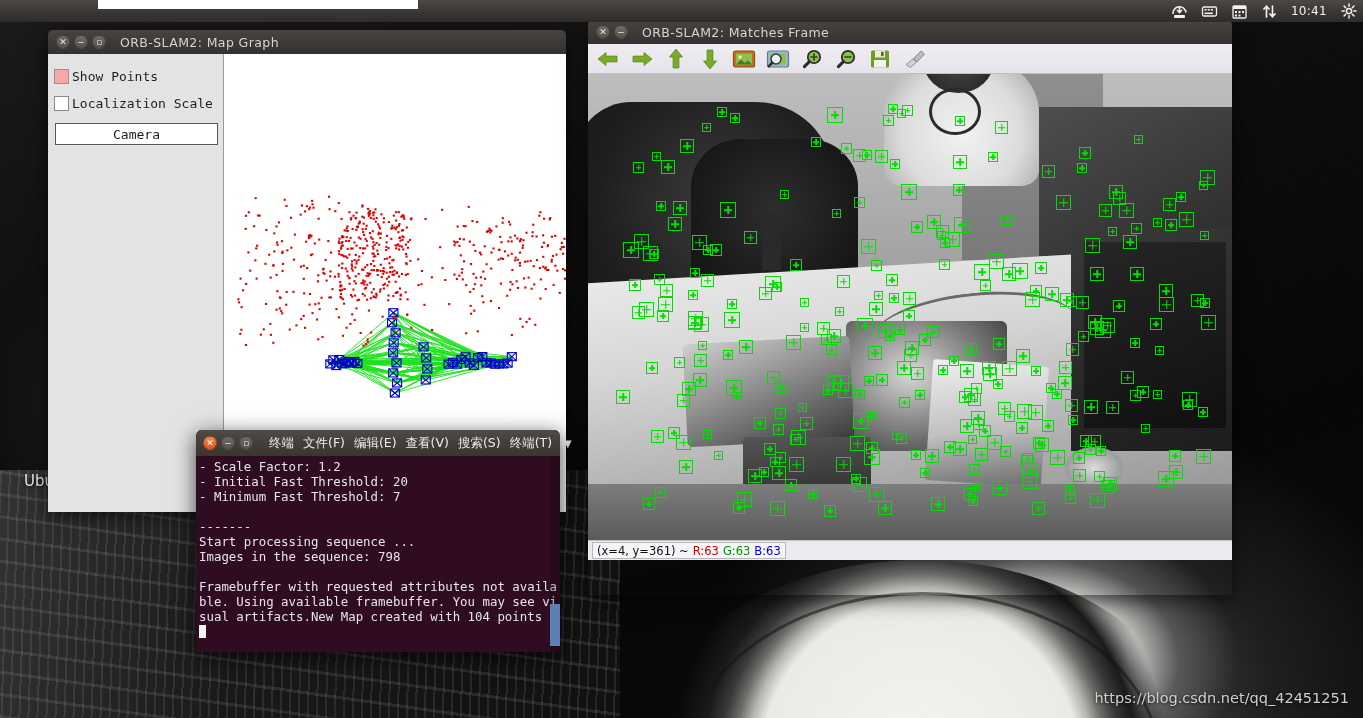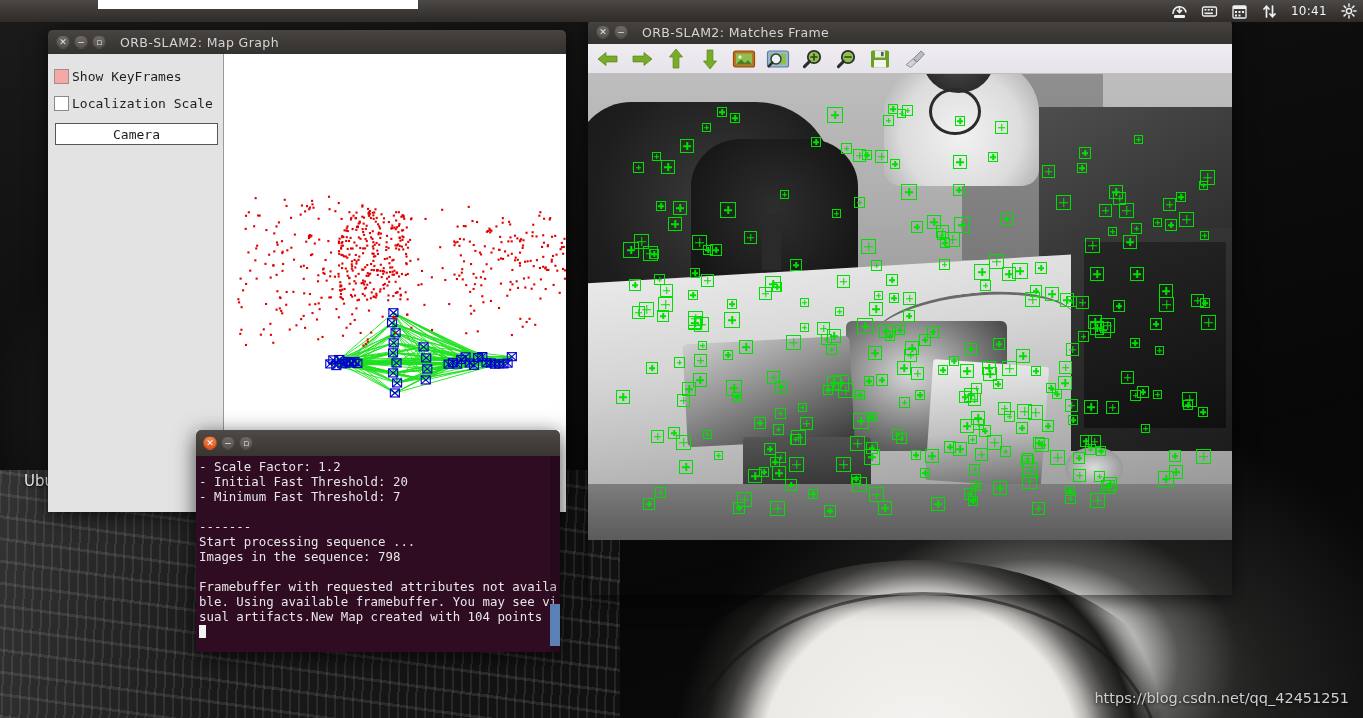--- a/index.html
+++ b/index.html
@@ -398,25 +398,25 @@
     <div class="win-btn">✕</div>
     <div class="win-btn">−</div>
     <div class="win-btn">▫</div>
     <div class="win-title">ORB-SLAM2: Map Graph</div>
   </div>
 
   <div id="map-body">
     <div id="map-panel">
 
 
-
       <div class="chk-row">
         <div class="chk-box checked"></div>
-        <div class="chk-label">Show KeyFrames</div>
+        <div class="chk-label">Show Points</div>
       </div>
+
 
 
       <div class="chk-row">
         <div class="chk-box"></div>
         <div class="chk-label">Localization Scale</div>
       </div>
 
       <div id="reset-button">Camera</div>
     </div>
 
@@ -1870,27 +1870,44 @@
         <div class="kp" style="left: 113px; top: 200px; width: 13px; height: 13px;"></div>
         <div class="kp" style="left: 69px; top: 236px; width: 12px; height: 12px;"></div>
         <div class="kp" style="left: 394px; top: 287px; width: 14px; height: 14px;"></div>
         <div class="kp" style="left: 323px; top: 376px; width: 10px; height: 10px;"></div>
         <div class="kp" style="left: 594px; top: 318px; width: 15px; height: 15px;"></div>
         <div class="kp" style="left: 323px; top: 293px; width: 13px; height: 13px;"></div>
       </div>
 
   </div>
 
+  <div id="frame-statusbar">
+    <div id="sb-inner">
+      <span>(x=4, y=361) ~</span>
+      <span class="sb-r">R:63</span>
+      <span class="sb-g">G:63</span>
+      <span class="sb-b">B:63</span>
+    </div>
+  </div>
 </div>
 
 <div id="terminal">
   <div id="term-titlebar">
     <div class="win-btn close-active">✕</div>
     <div class="win-btn">−</div>
     <div class="win-btn">▫</div>
+    <div id="term-menus">
+      <span class="term-menu">终端</span>
+      <span class="term-menu">文件(F)</span>
+      <span class="term-menu">编辑(E)</span>
+      <span class="term-menu">查看(V)</span>
+      <span class="term-menu">搜索(S)</span>
+      <span class="term-menu">终端(T)</span>
+      <span id="term-chevron">▼</span>
+    </div>
   </div>
   <div id="term-body">
     <div id="term-text">- Scale Factor: 1.2
 - Initial Fast Threshold: 20
 - Minimum Fast Threshold: 7
 
 -------
 Start processing sequence ...
 Images in the sequence: 798
 

